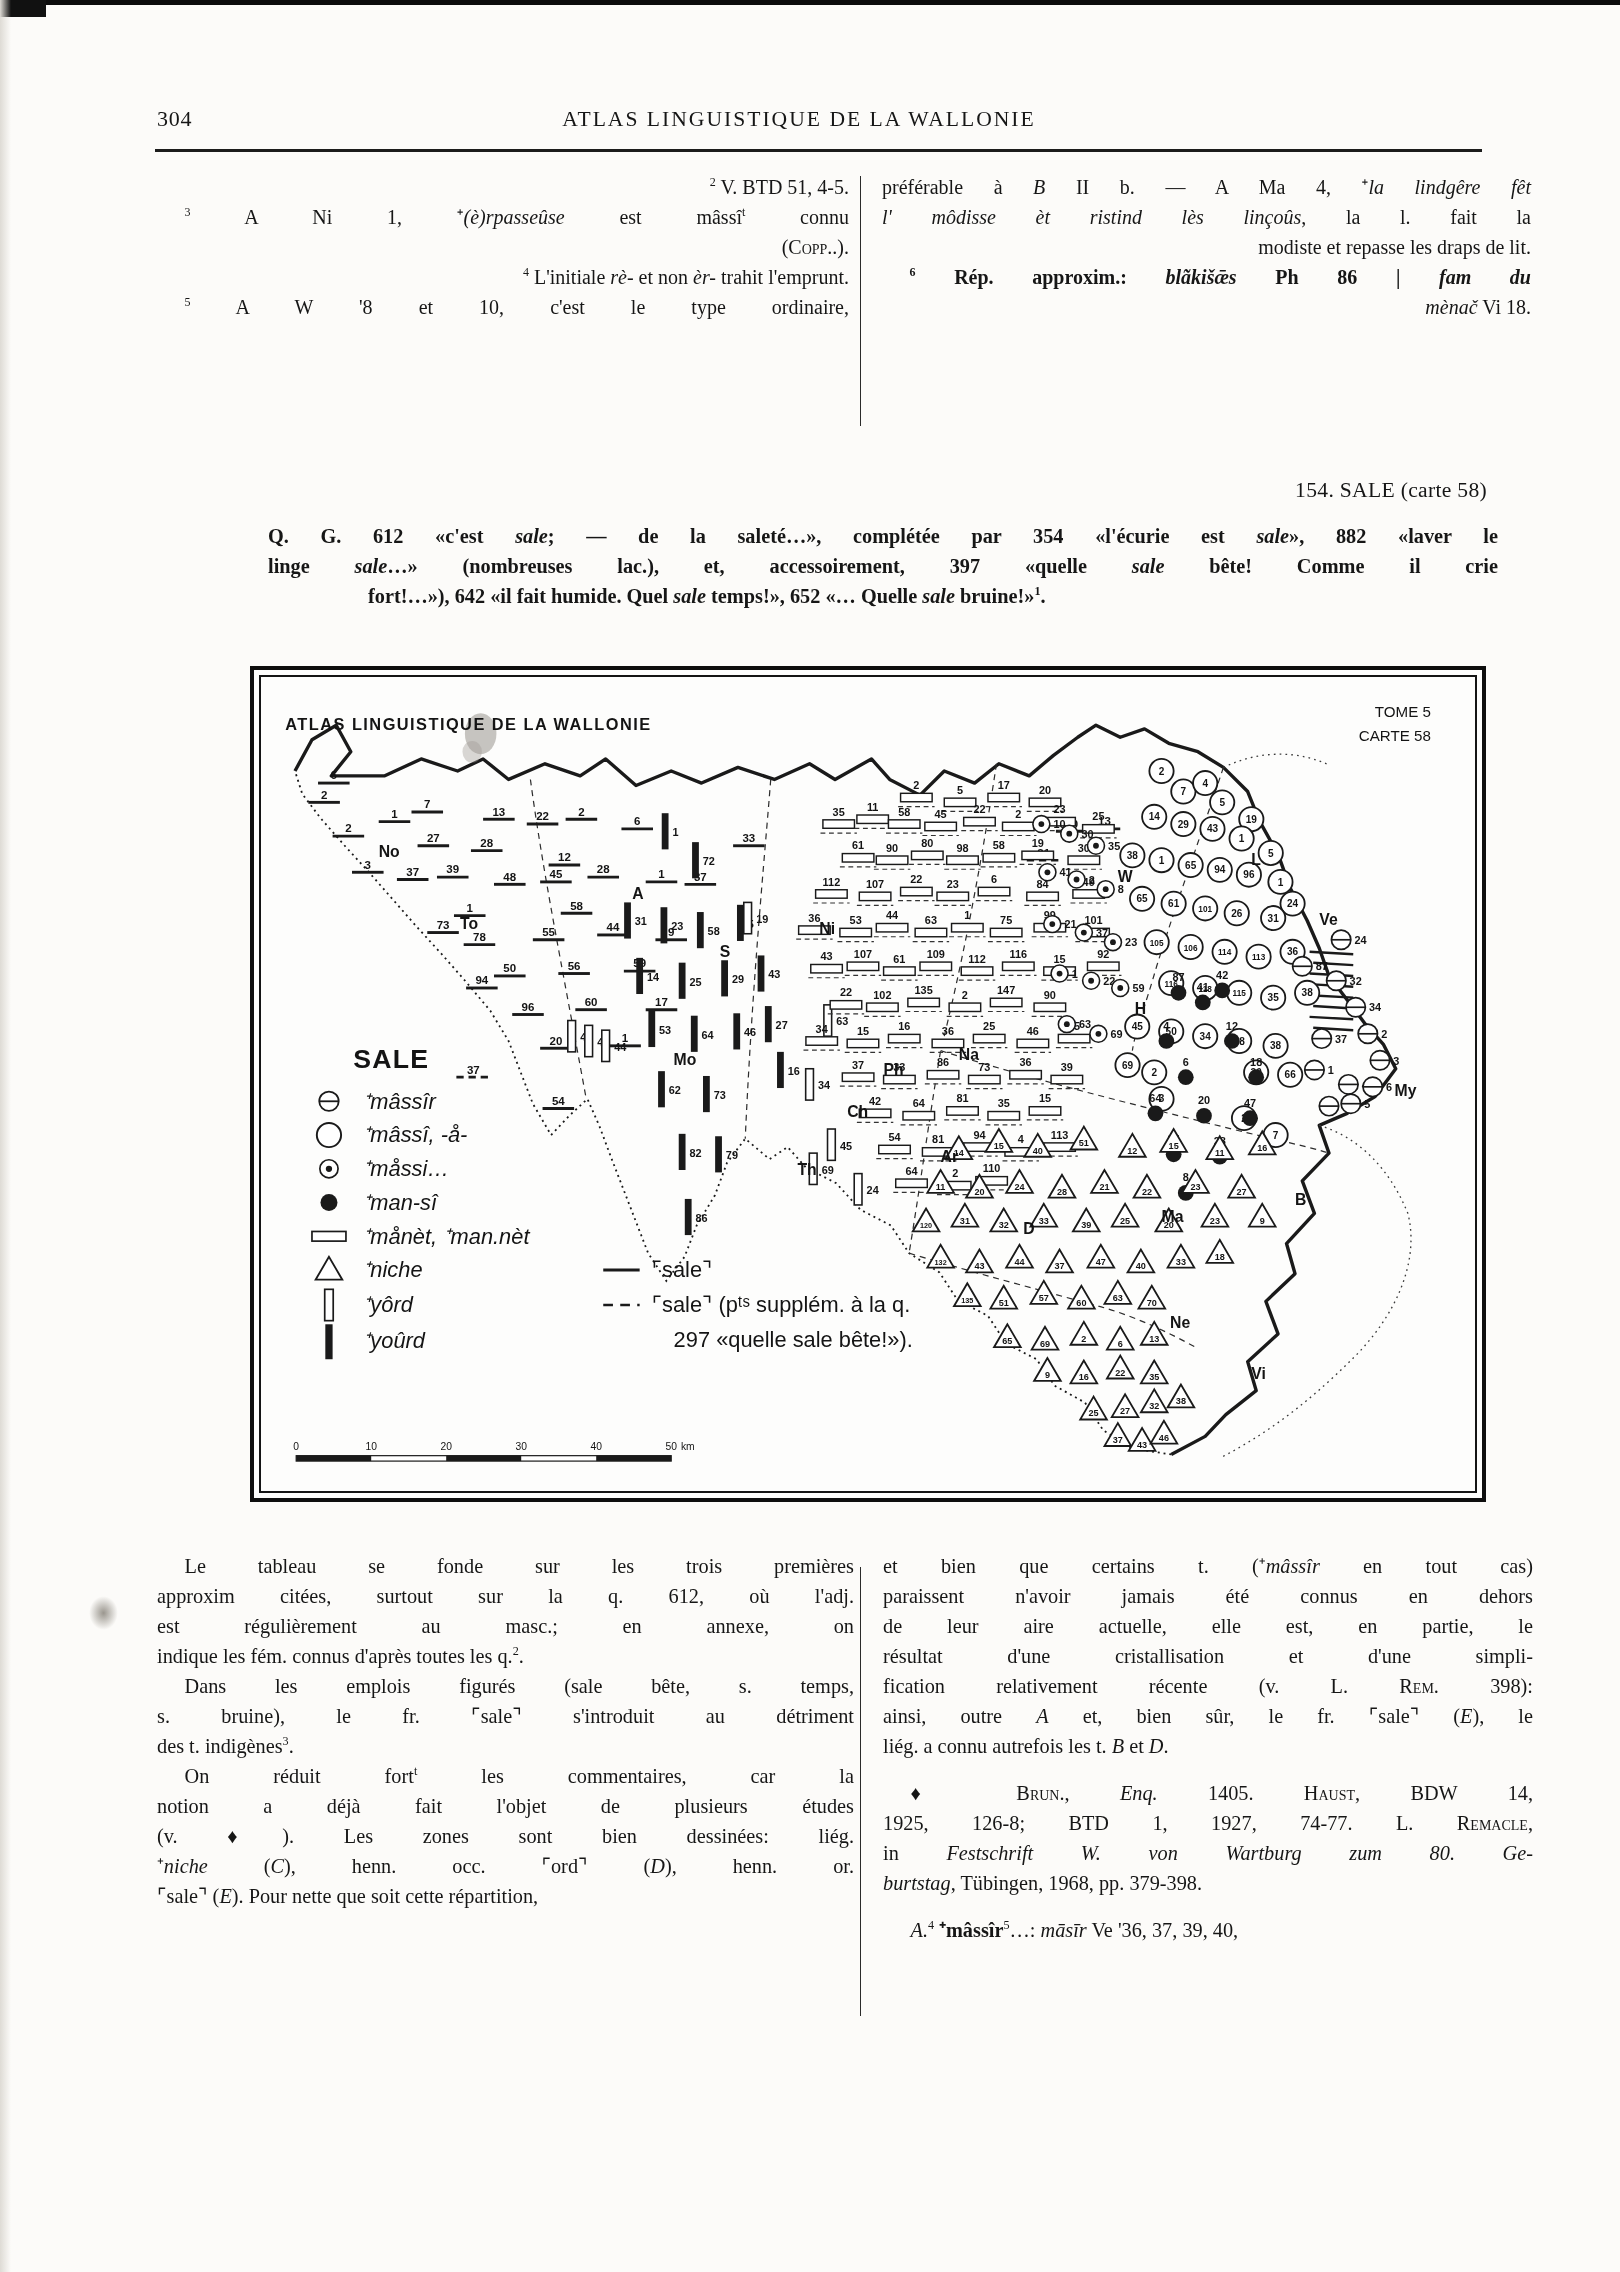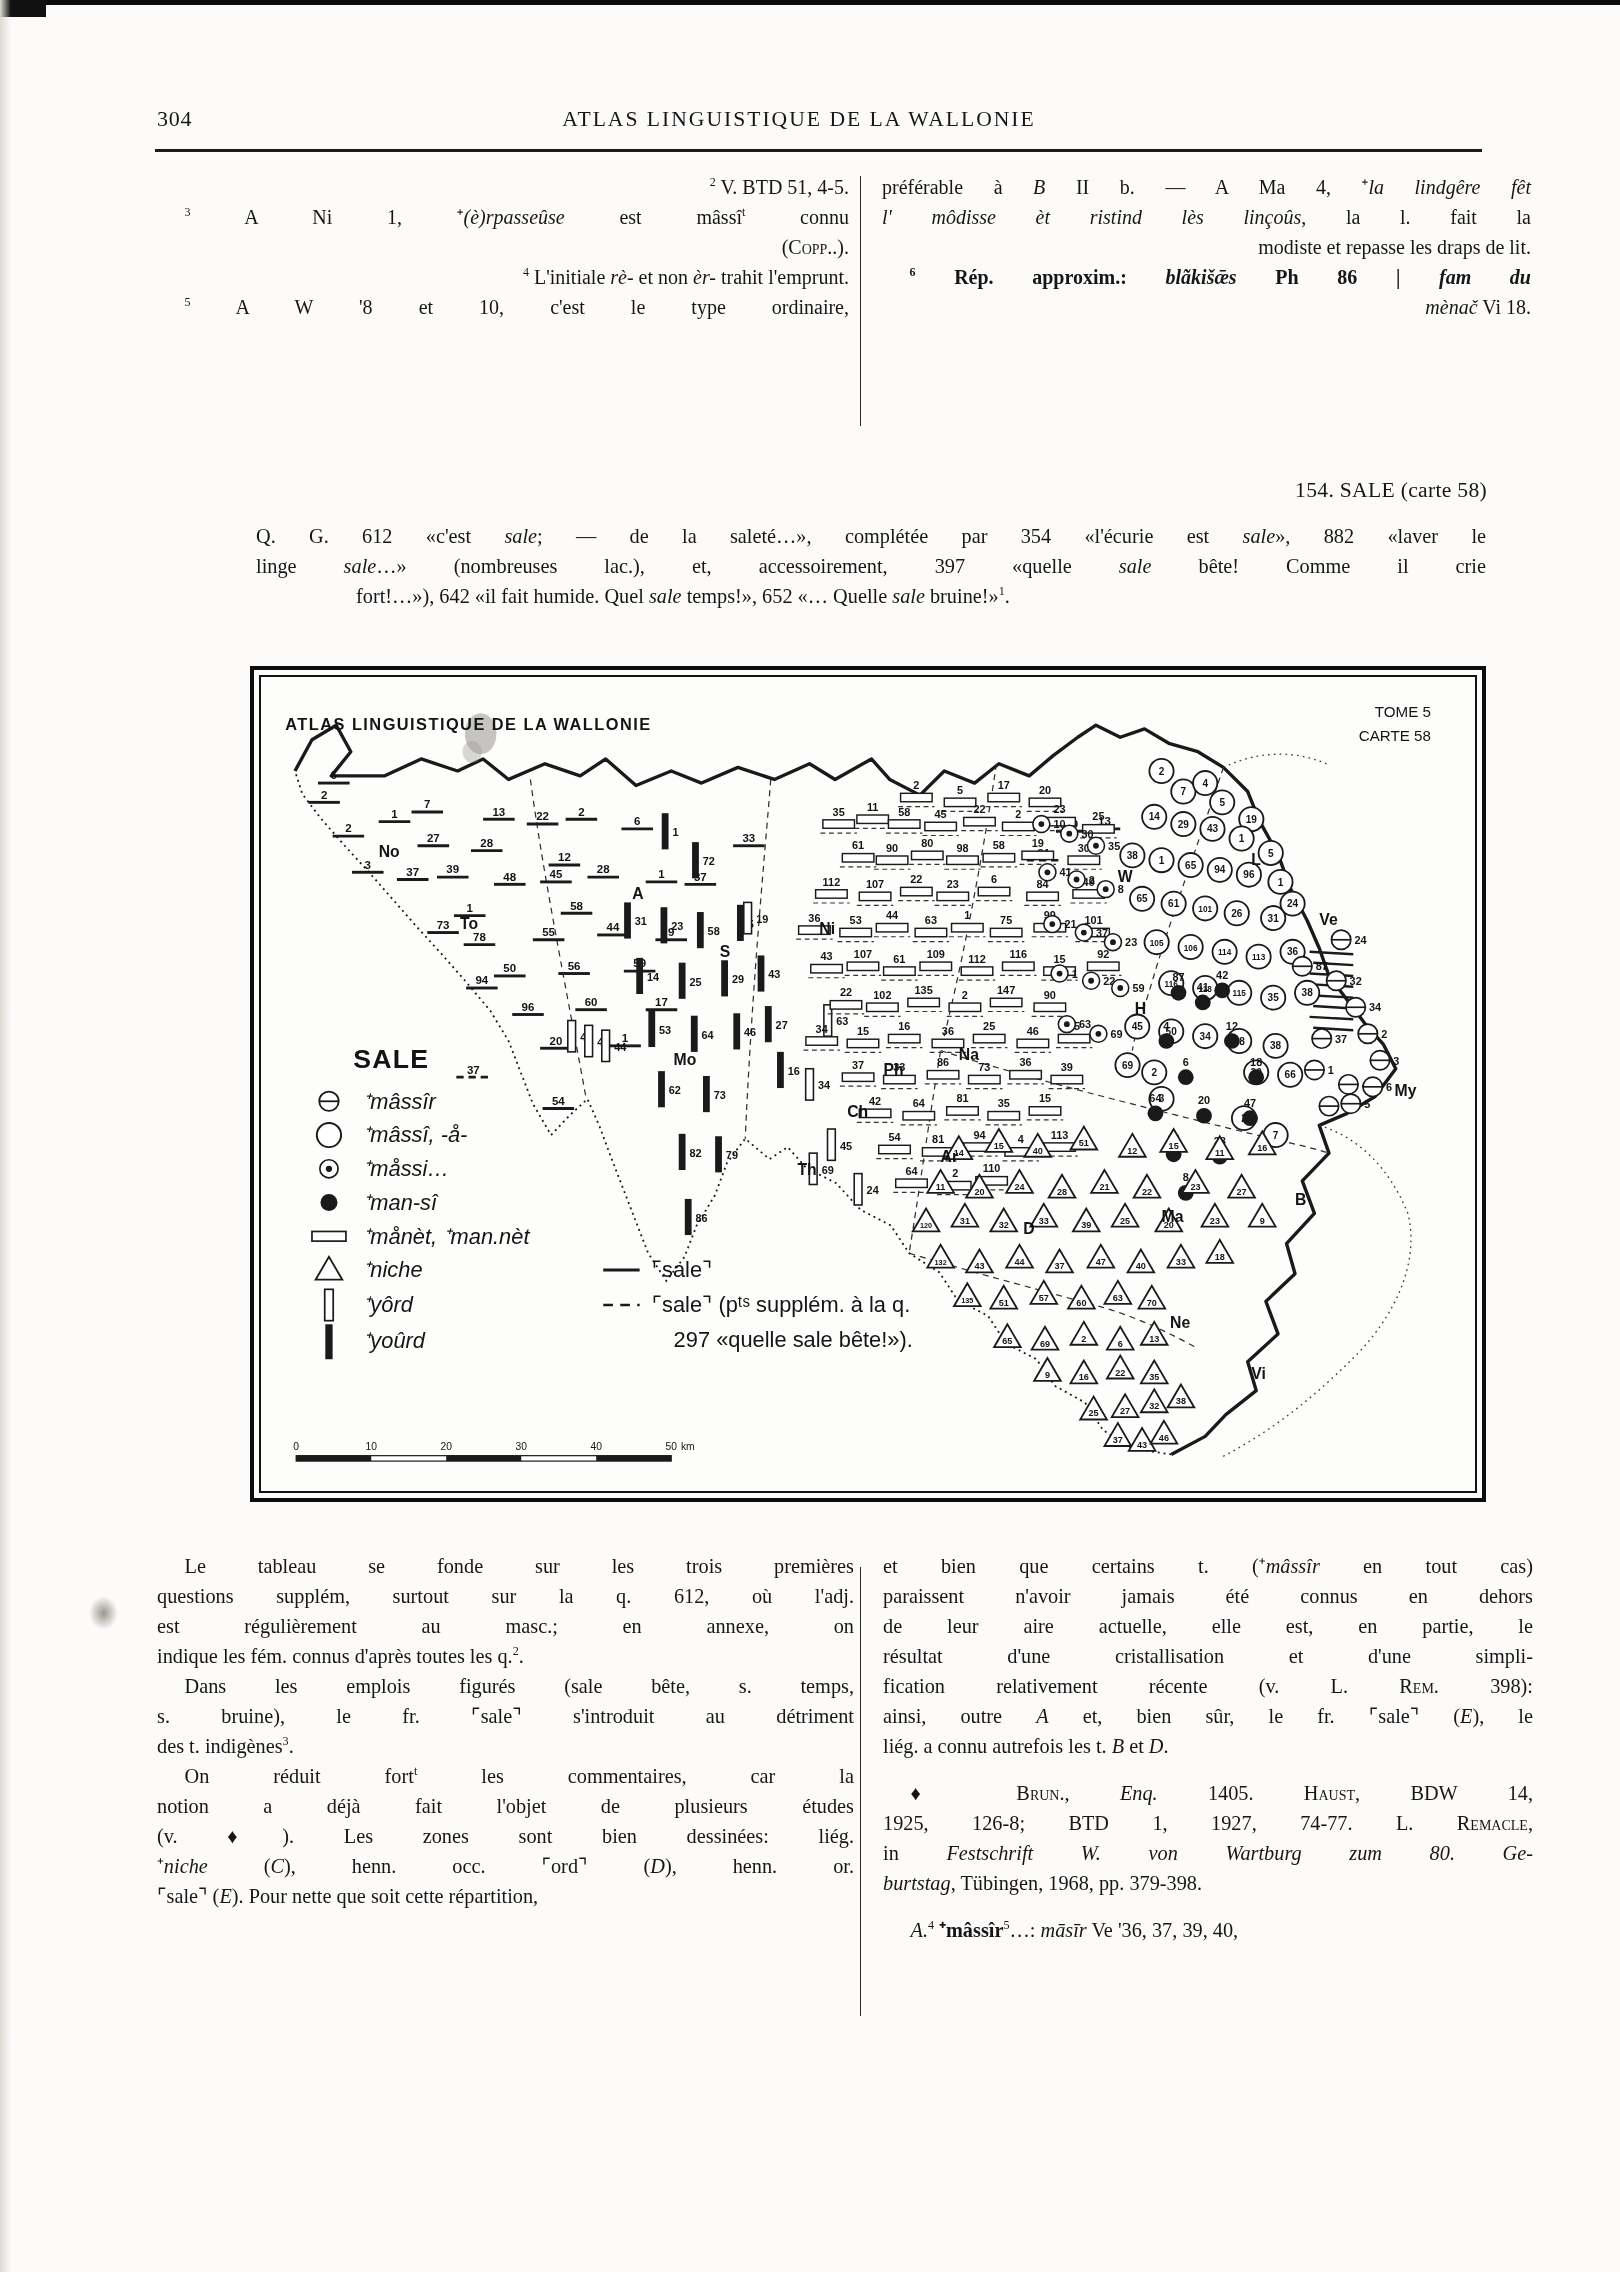--- a/index.html
+++ b/index.html
@@ -56,21 +56,21 @@
 <div class="col fcol" style="left:882px;top:172px;width:649px;">
     <div class="line j"><span>préférable à </span><span class="seg-i">B</span><span> II b. — A Ma 4, ⁺</span><span class="seg-i">la lindgêre fêt</span></div>
     <div class="line j"><span class="seg-i">l' môdisse èt ristind lès linçoûs</span><span>, la l. fait la</span></div>
     <div class="line"><span>modiste et repasse les draps de lit.</span></div>
     <div class="line j" style="padding-left: 27.5px; font-weight: bold;"><span class="seg-s">6</span><span> Rép. approxim.: </span><span class="seg-i">blãkišǣs</span><span> Ph 86 | </span><span class="seg-i">fam du</span></div>
     <div class="line"><span class="seg-i">mènač</span><span> Vi 18.</span></div>
   </div>
 
 <div class="abs heading" style="left:157px;top:478px;width:1330px;">154. SALE (carte 58)</div>
 
-<div class="col" style="left:256px;top:521px;width:1230px;">
+<div class="col" style="left:268px;top:521px;width:1230px;font-weight:bold;">
     <div class="line j"><span>Q. G. 612 «c'est </span><span class="seg-i">sale</span><span>; — de la saleté…», complétée par 354 «l'écurie est </span><span class="seg-i">sale</span><span>», 882 «laver le</span></div>
     <div class="line j"><span>linge </span><span class="seg-i">sale</span><span>…» (nombreuses lac.), et, accessoirement, 397 «quelle </span><span class="seg-i">sale</span><span> bête! Comme il crie</span></div>
     <div class="line" style="padding-left: 100px;"><span>fort!…»), 642 «il fait humide. Quel </span><span class="seg-i">sale</span><span> temps!», 652 «… Quelle </span><span class="seg-i">sale</span><span> bruine!»</span><span class="seg-s">1</span><span>.</span></div>
   </div>
 
 <div class="abs map-outer" style="left:250px;top:666px;width:1228px;height:828px;">
   <div class="map-inner">
     <svg id="mapsvg" width="100%" height="100%" viewBox="0 0 1000 675" preserveAspectRatio="none">
         <path d="M 28,78 L 42,52 L 62,40 L 74,62 L 58,82 L 102,82 L 132,68 L 162,78 L 183,68 L 204,85 L 234,72 L 263,82 L 284,68 L 309,90 L 338,78 L 363,88 L 393,75 L 423,85 L 452,72 L 473,85 L 503,68 L 518,85 L 543,98 L 563,78 L 588,88 L 608,72 L 633,82 L 653,65 L 673,50 L 688,40 L 708,50 L 728,43 L 748,55 L 772,62 L 793,75 L 813,95 L 823,120 L 838,147 L 848,175 L 862,202 L 872,225 L 880,248 L 895,268 L 910,288 L 925,305 L 935,325 L 918,348 L 895,362 L 872,372 L 880,395 L 858,418 L 868,445 L 845,470 L 852,495 L 828,518 L 838,545 L 813,568 L 820,592 L 795,612 L 778,630 L 750,645" fill="none" stroke="#1a1a1a" stroke-width="2.8" stroke-linejoin="round"></path>
         <path d="M 750,645 L 718,640 L 694,625 L 679,602 L 654,588 L 639,566 L 614,553 L 599,530 L 574,517 L 559,494 L 534,478 L 519,455 L 494,442 L 474,420 L 449,407 L 434,390 L 419,400 L 399,383 L 384,403 L 374,430 L 359,455 L 349,481 L 334,501 L 319,478 L 309,452 L 299,426 L 289,400 L 279,373 L 269,350 L 254,364 L 239,380 L 224,354 L 214,328 L 204,302 L 189,277 L 169,253 L 149,230 L 129,208 L 109,185 L 89,162 L 69,140 L 49,117 L 34,97 L 28,78" fill="none" stroke="#1a1a1a" stroke-width="1.5" stroke-dasharray="1.6,3.2"></path>
@@ -816,21 +816,21 @@
         <text x="214.39999999999998" y="641" font-size="8.5" fill="#141414" text-anchor="middle">30</text>
         <text x="276.2" y="641" font-size="8.5" fill="#141414" text-anchor="middle">40</text>
         <text x="338" y="641" font-size="8.5" fill="#141414" text-anchor="middle">50</text>
         <text x="346" y="641" font-size="8.5" fill="#141414" text-anchor="start">km</text>
       </svg>
   </div>
 </div>
 
 <div class="col" style="left:157px;top:1551px;width:697px;">
     <div class="line j" style="padding-left: 27.5px;"><span>Le tableau se fonde sur les trois premières</span></div>
-    <div class="line j"><span>questions supplém, surtout sur la q. 612, où l'adj.</span></div>
+    <div class="line j"><span>approxim citées, surtout sur la q. 612, où l'adj.</span></div>
     <div class="line j"><span>est régulièrement au masc.; en annexe, on</span></div>
     <div class="line"><span>indique les fém. connus d'après toutes les q.</span><span class="seg-s">2</span><span>.</span></div>
     <div class="line j" style="padding-left: 27.5px;"><span>Dans les emplois figurés (sale bête, s. temps,</span></div>
     <div class="line j"><span>s. bruine), le fr. ⌜sale⌝ s'introduit au détriment</span></div>
     <div class="line"><span>des t. indigènes</span><span class="seg-s">3</span><span>.</span></div>
     <div class="line j" style="padding-left: 27.5px;"><span>On réduit fort</span><span class="seg-s">t</span><span> les commentaires, car la</span></div>
     <div class="line j"><span>notion a déjà fait l'objet de plusieurs études</span></div>
     <div class="line j"><span>(v. ♦). Les zones sont bien dessinées: liég.</span></div>
     <div class="line j"><span>⁺</span><span class="seg-i">niche</span><span> (</span><span class="seg-i">C</span><span>), henn. occ. ⌜ord⌝ (</span><span class="seg-i">D</span><span>), henn. or.</span></div>
     <div class="line"><span>⌜sale⌝ (</span><span class="seg-i">E</span><span>). Pour nette que soit cette répartition,</span></div>

